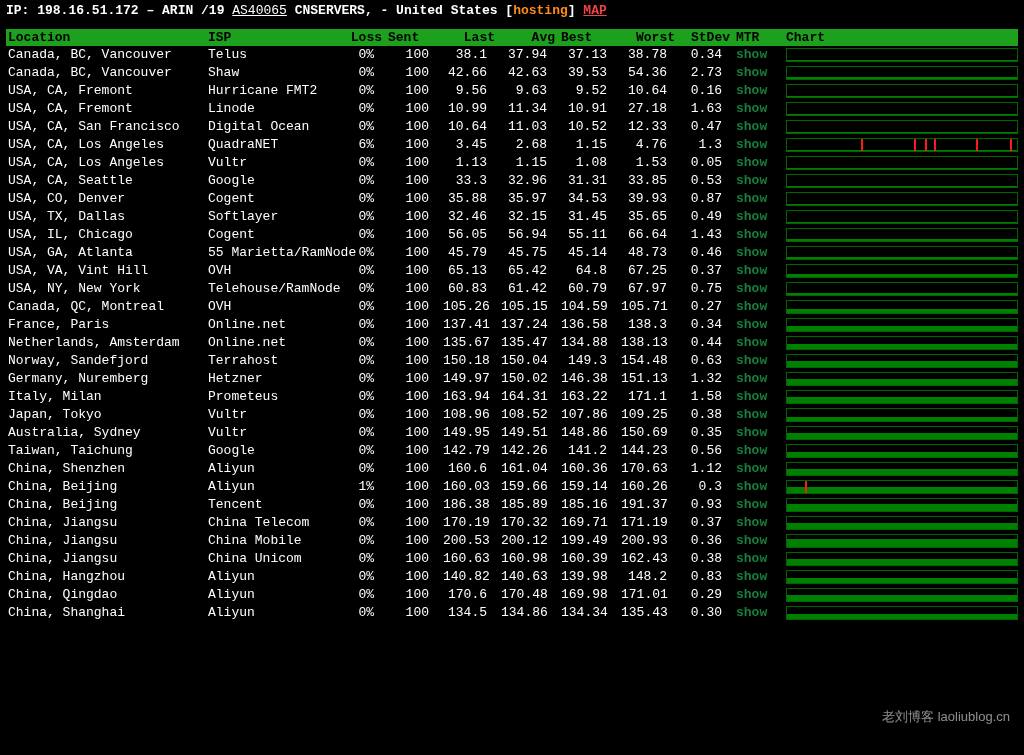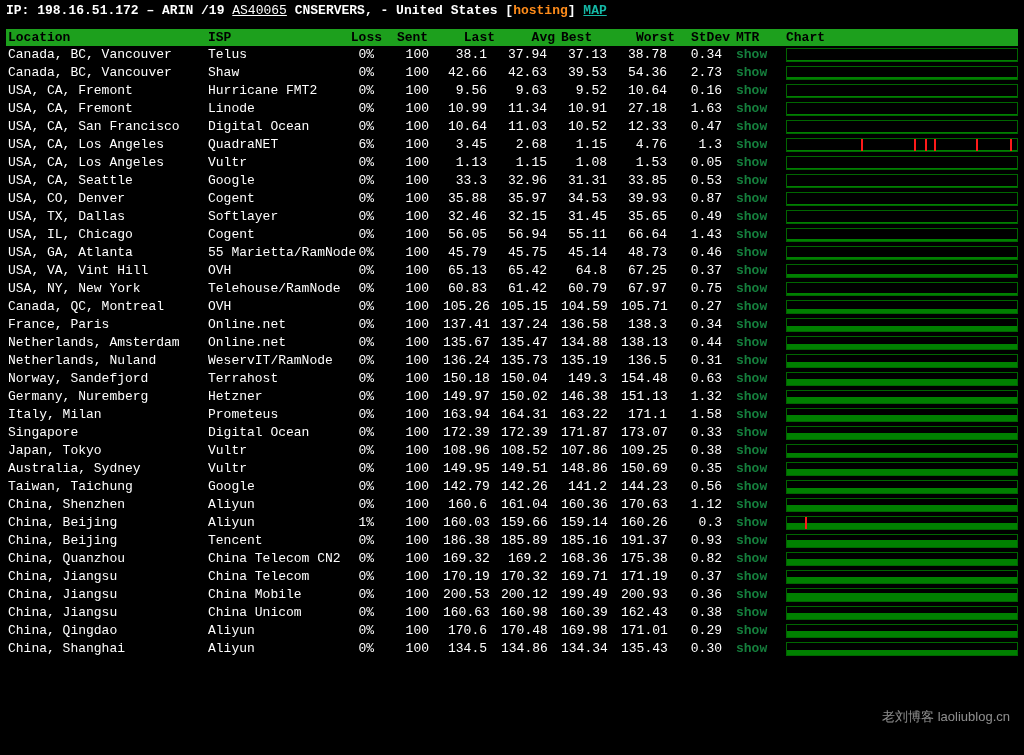--- a/index.html
+++ b/index.html
@@ -10,21 +10,21 @@
     font-family: "Consolas", "Menlo", "Monaco", "Courier New", monospace;
     font-size: 13px;
     line-height: 1.0;
     width: 1024px;
     box-sizing: border-box;
   }
   .header-line { margin-bottom: 6px; }
   .header-line .white  { color: #fff; font-weight: bold; }
   .header-line .orange { color: #ff8c1a; font-weight: bold; }
   a.asn { color: #fff; text-decoration: underline; }
-  a.map { color: #14b8a6; text-decoration: underline; font-weight: bold; }
+  a.map { color: #ef4444; text-decoration: underline; font-weight: bold; }
 
   table {
     border-collapse: collapse;
     width: 100%;
     table-layout: fixed;
     margin-top: 12px;
   }
   thead th {
     background: #1da01d;
     color: #000;
@@ -108,21 +108,21 @@
       <col class="c-worst">
       <col class="c-stdev">
       <col class="c-mtr">
       <col class="c-chart">
   </colgroup>
   <thead>
     <tr>
       <th>Location</th>
       <th>ISP</th>
       <th style="text-align:right">Loss</th>
-      <th style="text-align:center">Sent</th>
+      <th style="text-align:left">Sent</th>
       <th style="text-align:right">Last</th>
       <th style="text-align:right">Avg</th>
       <th style="">Best</th>
       <th style="text-align:right">Worst</th>
       <th style="text-align:right">StDev</th>
       <th>MTR</th>
       <th>Chart</th>
     </tr>
   </thead>
   <tbody id="tbody">
@@ -415,37 +415,20 @@
         <td class="num">138.13</td>
         <td class="num">0.44</td>
         <td><span class="mtr-link">show</span></td>
         <td class="chart-cell">
           <div class="chart-box">
             <div class="chart-bar" style="height: 5px;"></div>
           </div>
         </td>
       </tr>
       <tr>
-        <td>Netherlands, Nuland</td>
-        <td>WeservIT/RamNode</td>
-        <td class="num">0%</td>
-        <td class="num">100</td>
-        <td class="num">136.24</td>
-        <td class="num">135.73</td>
-        <td class="num">135.19</td>
-        <td class="num">136.5</td>
-        <td class="num">0.31</td>
-        <td><span class="mtr-link">show</span></td>
-        <td class="chart-cell">
-          <div class="chart-box">
-            <div class="chart-bar" style="height: 5px;"></div>
-          </div>
-        </td>
-      </tr>
-      <tr>
         <td>Norway, Sandefjord</td>
         <td>Terrahost</td>
         <td class="num">0%</td>
         <td class="num">100</td>
         <td class="num">150.18</td>
         <td class="num">150.04</td>
         <td class="num">149.3</td>
         <td class="num">154.48</td>
         <td class="num">0.63</td>
         <td><span class="mtr-link">show</span></td>
@@ -483,37 +466,20 @@
         <td class="num">171.1</td>
         <td class="num">1.58</td>
         <td><span class="mtr-link">show</span></td>
         <td class="chart-cell">
           <div class="chart-box">
             <div class="chart-bar" style="height: 6px;"></div>
           </div>
         </td>
       </tr>
       <tr>
-        <td>Singapore</td>
-        <td>Digital Ocean</td>
-        <td class="num">0%</td>
-        <td class="num">100</td>
-        <td class="num">172.39</td>
-        <td class="num">172.39</td>
-        <td class="num">171.87</td>
-        <td class="num">173.07</td>
-        <td class="num">0.33</td>
-        <td><span class="mtr-link">show</span></td>
-        <td class="chart-cell">
-          <div class="chart-box">
-            <div class="chart-bar" style="height: 6px;"></div>
-          </div>
-        </td>
-      </tr>
-      <tr>
         <td>Japan, Tokyo</td>
         <td>Vultr</td>
         <td class="num">0%</td>
         <td class="num">100</td>
         <td class="num">108.96</td>
         <td class="num">108.52</td>
         <td class="num">107.86</td>
         <td class="num">109.25</td>
         <td class="num">0.38</td>
         <td><span class="mtr-link">show</span></td>
@@ -603,37 +569,20 @@
         <td class="num">191.37</td>
         <td class="num">0.93</td>
         <td><span class="mtr-link">show</span></td>
         <td class="chart-cell">
           <div class="chart-box">
             <div class="chart-bar" style="height: 7px;"></div>
           </div>
         </td>
       </tr>
       <tr>
-        <td>China, Quanzhou</td>
-        <td>China Telecom CN2</td>
-        <td class="num">0%</td>
-        <td class="num">100</td>
-        <td class="num">169.32</td>
-        <td class="num">169.2</td>
-        <td class="num">168.36</td>
-        <td class="num">175.38</td>
-        <td class="num">0.82</td>
-        <td><span class="mtr-link">show</span></td>
-        <td class="chart-cell">
-          <div class="chart-box">
-            <div class="chart-bar" style="height: 6px;"></div>
-          </div>
-        </td>
-      </tr>
-      <tr>
         <td>China, Jiangsu</td>
         <td>China Telecom</td>
         <td class="num">0%</td>
         <td class="num">100</td>
         <td class="num">170.19</td>
         <td class="num">170.32</td>
         <td class="num">169.71</td>
         <td class="num">171.19</td>
         <td class="num">0.37</td>
         <td><span class="mtr-link">show</span></td>
@@ -671,20 +620,37 @@
         <td class="num">162.43</td>
         <td class="num">0.38</td>
         <td><span class="mtr-link">show</span></td>
         <td class="chart-cell">
           <div class="chart-box">
             <div class="chart-bar" style="height: 6px;"></div>
           </div>
         </td>
       </tr>
       <tr>
+        <td>China, Hangzhou</td>
+        <td>Aliyun</td>
+        <td class="num">0%</td>
+        <td class="num">100</td>
+        <td class="num">140.82</td>
+        <td class="num">140.63</td>
+        <td class="num">139.98</td>
+        <td class="num">148.2</td>
+        <td class="num">0.83</td>
+        <td><span class="mtr-link">show</span></td>
+        <td class="chart-cell">
+          <div class="chart-box">
+            <div class="chart-bar" style="height: 5px;"></div>
+          </div>
+        </td>
+      </tr>
+      <tr>
         <td>China, Qingdao</td>
         <td>Aliyun</td>
         <td class="num">0%</td>
         <td class="num">100</td>
         <td class="num">170.6</td>
         <td class="num">170.48</td>
         <td class="num">169.98</td>
         <td class="num">171.01</td>
         <td class="num">0.29</td>
         <td><span class="mtr-link">show</span></td>

